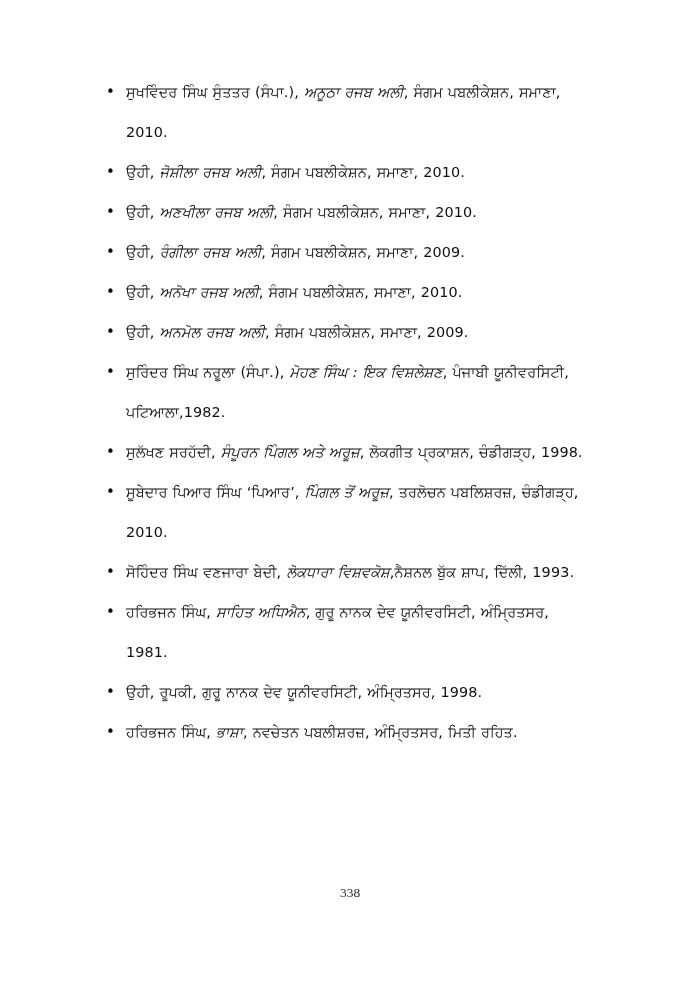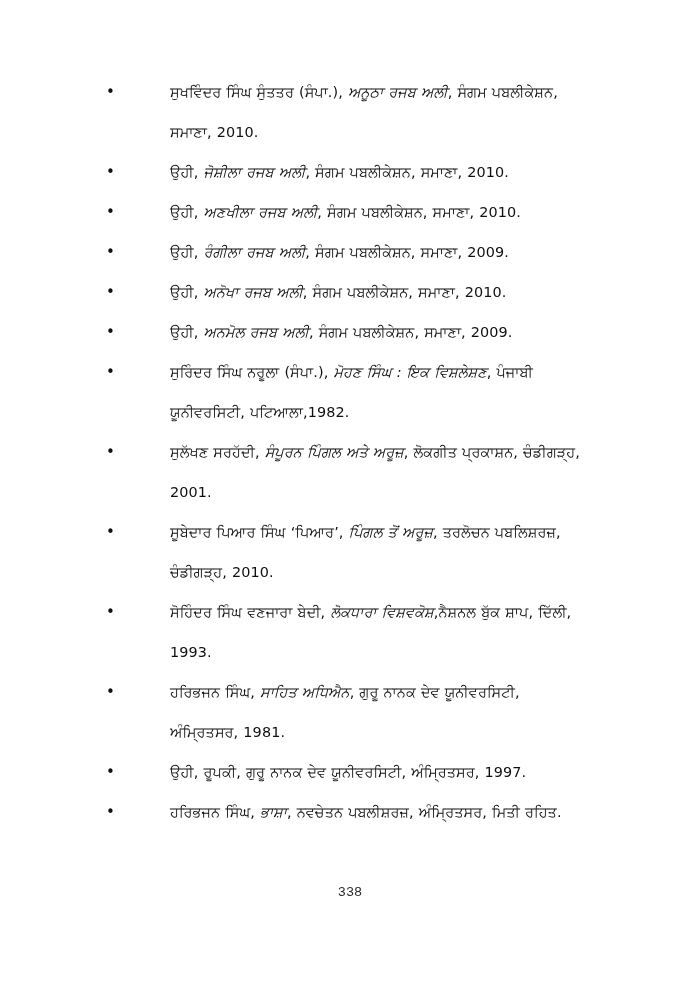--- a/index.html
+++ b/index.html
@@ -46,34 +46,33 @@
   li.bib-entry .bullet {
     position: absolute;
     left: 6px;
     top: 0;
     line-height: 40px;
     font-size: 15px;
     color: #101010;
   }
   .bib-text {
     display: block;
-    margin-left: 44px;
   }
   .ital {
     font-style: italic;
   }
   .pagenum {
     position: absolute;
     left: 0;
     right: 0;
     top: 885px;
     text-align: center;
     font-size: 13.5px;
     color: #2a2a2a;
-    font-family: Liberation Mono, monospace;
+    font-family: Liberation Serif, serif;
   }
 </style>
 </head>
 <body>
 
 <div class="page">
 
   <div class="content">
     <ul class="bib-list">
         <li class="bib-entry">
@@ -99,37 +98,37 @@
         <li class="bib-entry">
           <span class="bullet">•</span>
           <span class="bib-text"><span class="">ਉਹੀ, </span><span class="ital">ਅਨਮੋਲ ਰਜਬ ਅਲੀ</span><span class="">, ਸੰਗਮ ਪਬਲੀਕੇਸ਼ਨ, ਸਮਾਣਾ, 2009.</span></span>
         </li>
         <li class="bib-entry">
           <span class="bullet">•</span>
           <span class="bib-text"><span class="">ਸੁਰਿੰਦਰ ਸਿੰਘ ਨਰੂਲਾ (ਸੰਪਾ.), </span><span class="ital">ਮੋਹਣ ਸਿੰਘ : ਇਕ ਵਿਸ਼ਲੇਸ਼ਣ</span><span class="">, ਪੰਜਾਬੀ ਯੂਨੀਵਰਸਿਟੀ, ਪਟਿਆਲਾ,1982.</span></span>
         </li>
         <li class="bib-entry">
           <span class="bullet">•</span>
-          <span class="bib-text"><span class="">ਸੁਲੱਖਣ ਸਰਹੱਦੀ, </span><span class="ital">ਸੰਪੂਰਨ ਪਿੰਗਲ ਅਤੇ ਅਰੂਜ਼</span><span class="">, ਲੋਕਗੀਤ ਪ੍ਰਕਾਸ਼ਨ, ਚੰਡੀਗੜ੍ਹ, 2001.</span></span>
+          <span class="bib-text"><span class="">ਸੁਲੱਖਣ ਸਰਹੱਦੀ, </span><span class="ital">ਸੰਪੂਰਨ ਪਿੰਗਲ ਅਤੇ ਅਰੂਜ਼</span><span class="">, ਲੋਕਗੀਤ ਪ੍ਰਕਾਸ਼ਨ, ਚੰਡੀਗੜ੍ਹ, 1998.</span></span>
         </li>
         <li class="bib-entry">
           <span class="bullet">•</span>
           <span class="bib-text"><span class="">ਸੂਬੇਦਾਰ ਪਿਆਰ ਸਿੰਘ ‘ਪਿਆਰ’, </span><span class="ital">ਪਿੰਗਲ ਤੋਂ ਅਰੂਜ਼</span><span class="">, ਤਰਲੋਚਨ ਪਬਲਿਸ਼ਰਜ਼, ਚੰਡੀਗੜ੍ਹ, 2010.</span></span>
         </li>
         <li class="bib-entry">
           <span class="bullet">•</span>
           <span class="bib-text"><span class="">ਸੋਹਿੰਦਰ ਸਿੰਘ ਵਣਜਾਰਾ ਬੇਦੀ, </span><span class="ital">ਲੋਕਧਾਰਾ ਵਿਸ਼ਵਕੋਸ਼</span><span class="">,ਨੈਸ਼ਨਲ ਬੁੱਕ ਸ਼ਾਪ, ਦਿੱਲੀ, 1993.</span></span>
         </li>
         <li class="bib-entry">
           <span class="bullet">•</span>
           <span class="bib-text"><span class="">ਹਰਿਭਜਨ ਸਿੰਘ, </span><span class="ital">ਸਾਹਿਤ ਅਧਿਐਨ</span><span class="">, ਗੁਰੂ ਨਾਨਕ ਦੇਵ ਯੂਨੀਵਰਸਿਟੀ, ਅੰਮ੍ਰਿਤਸਰ, 1981.</span></span>
         </li>
         <li class="bib-entry">
           <span class="bullet">•</span>
-          <span class="bib-text"><span class="">ਉਹੀ, ਰੂਪਕੀ, ਗੁਰੂ ਨਾਨਕ ਦੇਵ ਯੂਨੀਵਰਸਿਟੀ, ਅੰਮ੍ਰਿਤਸਰ, 1997.</span></span>
+          <span class="bib-text"><span class="">ਉਹੀ, ਰੂਪਕੀ, ਗੁਰੂ ਨਾਨਕ ਦੇਵ ਯੂਨੀਵਰਸਿਟੀ, ਅੰਮ੍ਰਿਤਸਰ, 1998.</span></span>
         </li>
         <li class="bib-entry">
           <span class="bullet">•</span>
           <span class="bib-text"><span class="">ਹਰਿਭਜਨ ਸਿੰਘ, </span><span class="ital">ਭਾਸ਼ਾ</span><span class="">, ਨਵਚੇਤਨ ਪਬਲੀਸ਼ਰਜ਼, ਅੰਮ੍ਰਿਤਸਰ, ਮਿਤੀ ਰਹਿਤ.</span></span>
         </li>
       </ul>
   </div>
 
   <div class="pagenum">338</div>
 

